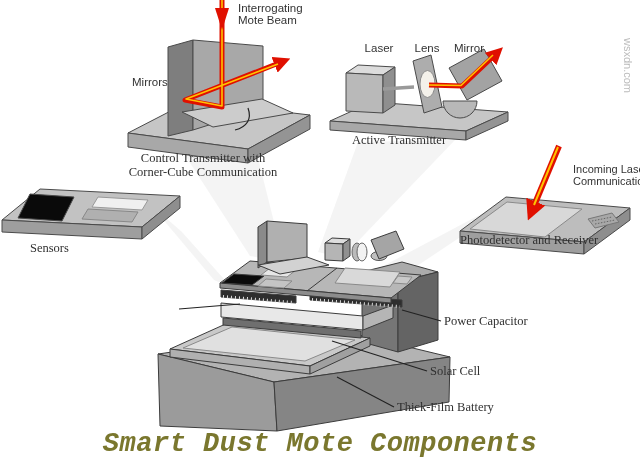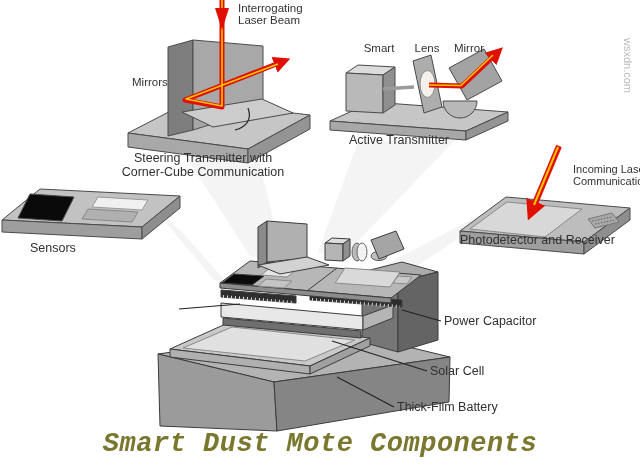--- a/index.html
+++ b/index.html
@@ -5,21 +5,21 @@
   html,body{margin:0;padding:0;background:#ffffff;}
   #stage{
     position:relative;width:640px;height:470px;background:#ffffff;
     overflow:hidden;font-family:"Liberation Sans",sans-serif;text-align:right;
   }
   #diagram-svg{position:absolute;left:0;top:0;}
   .lbl{
     position:absolute;white-space:nowrap;color:#333333;
     font-size:11.5px;line-height:12px;
   }
-  .cap{font-size:12.5px;color:#303030;}
+  .cap{font-size:12.5px;color:#303030;font-family:Liberation Serif, serif;}
   .ctr{transform:translateX(-50%);}
   #main-title{
     position:absolute;left:50%;top:429px;transform:translateX(-50%);
     font-family:Liberation Mono, monospace;font-style:italic;font-weight:bold;
     font-size:27px;color:#7a772e;white-space:nowrap;letter-spacing:0.5px;
   }
   #watermark{
     position:absolute;left:634px;top:38px;transform:rotate(90deg);
     transform-origin:0 0;color:#bcbcbc;font-size:11px;white-space:nowrap;
   }
@@ -176,26 +176,26 @@
 
     <g stroke="#222" stroke-width="1.1">
       <line x1="179" y1="309" x2="240" y2="304"></line>
       <line x1="441" y1="321" x2="402" y2="310"></line>
       <line x1="427" y1="371" x2="332" y2="341"></line>
       <line x1="394" y1="407" x2="337" y2="377"></line>
     </g>
   </svg>
 
   <div class="lbl" style="left:238px;top:2px">Interrogating</div>
-  <div class="lbl" style="left:238px;top:14px">Laser Beam</div>
+  <div class="lbl" style="left:238px;top:14px">Mote Beam</div>
   <div class="lbl" style="left:132px;top:76px">Mirrors</div>
-  <div class="lbl cap ctr" style="left:203px;top:152px">Steering Transmitter with</div>
+  <div class="lbl cap ctr" style="left:203px;top:152px">Control Transmitter with</div>
   <div class="lbl cap ctr" style="left:203px;top:166px">Corner-Cube Communication</div>
 
-  <div class="lbl ctr" style="left:379px;top:42px">Smart</div>
+  <div class="lbl ctr" style="left:379px;top:42px">Laser</div>
   <div class="lbl ctr" style="left:427px;top:42px">Lens</div>
   <div class="lbl ctr" style="left:469px;top:42px">Mirror</div>
   <div class="lbl cap ctr" style="left:399px;top:134px">Active Transmitter</div>
 
   <div class="lbl cap" style="left:30px;top:242px">Sensors</div>
 
   <div class="lbl" style="left:573px;top:163px;font-size:11px">Incoming Laser</div>
   <div class="lbl" style="left:573px;top:175px;font-size:11px">Communication</div>
   <div class="lbl cap" style="left:460px;top:234px">Photodetector and Receiver</div>
 

